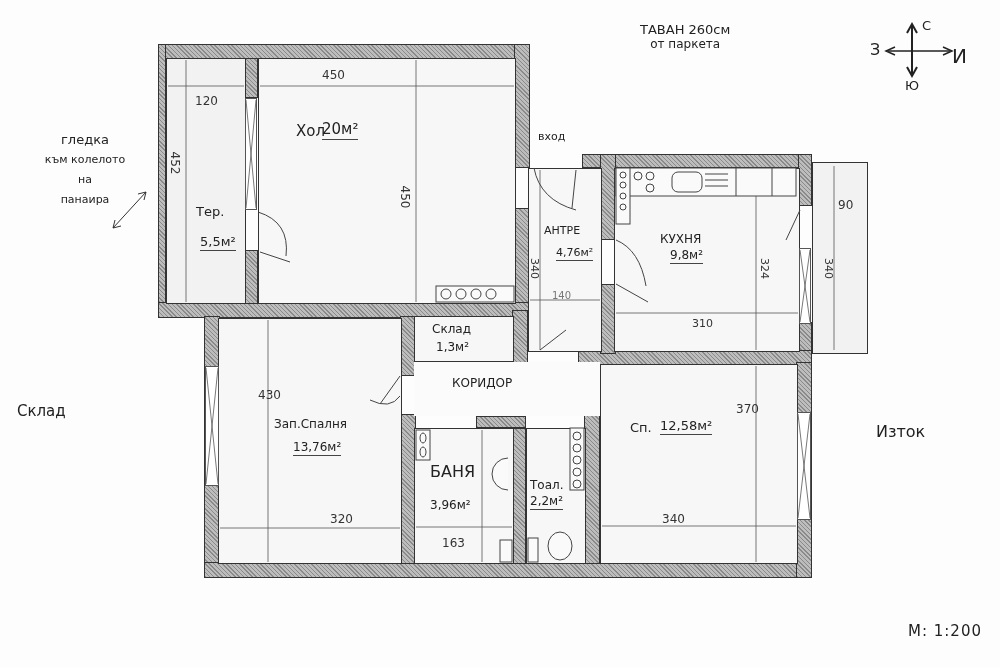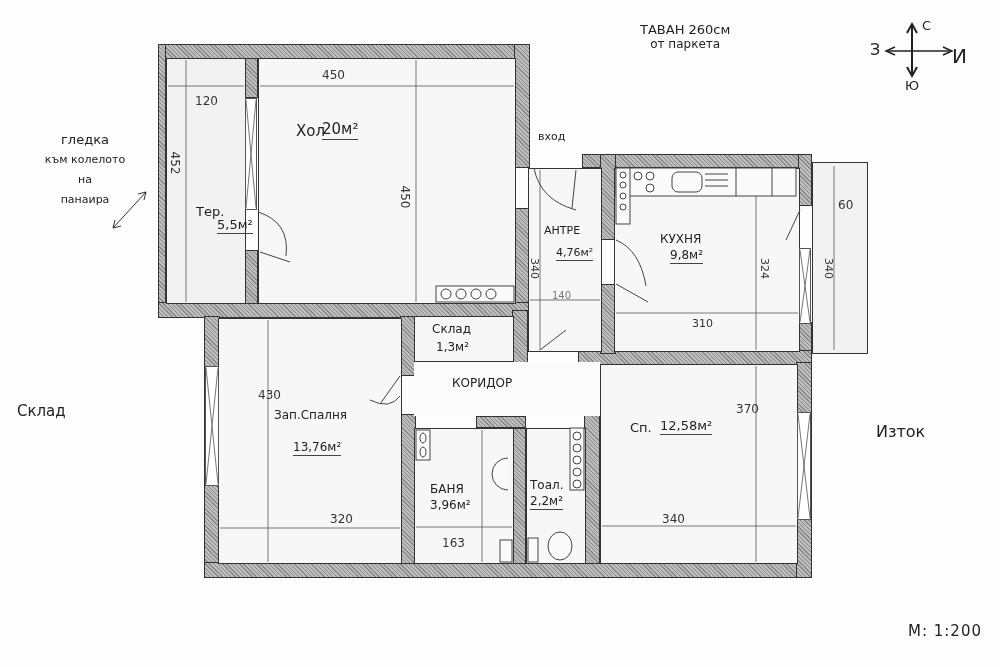--- a/index.html
+++ b/index.html
@@ -188,53 +188,53 @@
       <circle cx="577" cy="472" r="4"></circle>
       <circle cx="577" cy="484" r="4"></circle>
     <ellipse cx="560" cy="546" rx="12" ry="14"></ellipse>
     <rect x="528" y="538" width="10" height="24"></rect>
   </g>
 </svg>
 
 <div class="dim" style="left:195px;top:94px;">120</div>
 <div class="dim vdim" style="left:164px;top:156px;">452</div>
 <div class="label" style="left:196px;top:204px;">Тер.</div>
-<div class="area" style="left:200px;top:217px;margin-left:17px;">5,5м²</div>
+<div class="area" style="left:200px;top:234px;">5,5м²</div>
 
 <div class="dim" style="left:322px;top:68px;">450</div>
 <div class="dim vdim" style="left:394px;top:190px;">450</div>
 <div class="label" style="left:296px;top:122px;font-size:15px;">Хол</div>
 <div class="area" style="left:322px;top:120px;font-size:15px;">20м²</div>
 
 <div class="label" style="left:538px;top:130px;font-size:11px;">вход</div>
 
 <div class="label" style="left:544px;top:224px;font-size:11px;">АНТРЕ</div>
 <div class="area" style="left:556px;top:246px;font-size:11px;">4,76м²</div>
 <div class="dim" style="left:552px;top:290px;font-size:10px;color:#777;">140</div>
 <div class="dim vdim" style="left:524px;top:262px;font-size:11px;">340</div>
 
 <div class="label" style="left:660px;top:232px;font-size:12px;">КУХНЯ</div>
 <div class="area" style="left:670px;top:248px;font-size:12px;">9,8м²</div>
 <div class="dim" style="left:692px;top:298px;font-size:11px;margin-top:19px;">310</div>
 <div class="dim vdim" style="left:754px;top:262px;font-size:11px;">324</div>
 
-<div class="dim" style="left:838px;top:198px;">60</div>
+<div class="dim" style="left:838px;top:198px;">90</div>
 <div class="dim vdim" style="left:818px;top:262px;font-size:11px;">340</div>
 
 <div class="label" style="left:432px;top:322px;font-size:12px;">Склад</div>
 <div class="label" style="left:436px;top:340px;font-size:12px;">1,3м²</div>
 
 <div class="label" style="left:452px;top:376px;font-size:12px;">КОРИДОР</div>
 
 <div class="dim" style="left:258px;top:388px;">430</div>
 <div class="dim" style="left:330px;top:512px;">320</div>
-<div class="label" style="left:274px;top:408px;font-size:12px;">Зап.Спалня</div>
+<div class="label" style="left:274px;top:417px;font-size:12px;">Зап.Спалня</div>
 <div class="area" style="left:293px;top:440px;font-size:12px;">13,76м²</div>
 
-<div class="label" style="left:430px;top:482px;font-size:12px;">БАНЯ</div>
+<div class="label" style="left:430px;top:462px;font-size:16px;">БАНЯ</div>
 <div class="label" style="left:430px;top:498px;font-size:12px;text-align:center;">3,96м²</div>
 <div class="dim" style="left:442px;top:536px;">163</div>
 
 <div class="label" style="left:530px;top:478px;font-size:12px;text-align:right;">Тоал.</div>
 <div class="area" style="left:530px;top:494px;font-size:12px;">2,2м²</div>
 
 <div class="dim" style="left:736px;top:402px;">370</div>
 <div class="dim" style="left:662px;top:512px;">340</div>
 <div class="label" style="left:630px;top:420px;">Сп.</div>
 <div class="area" style="left:660px;top:418px;">12,58м²</div>

